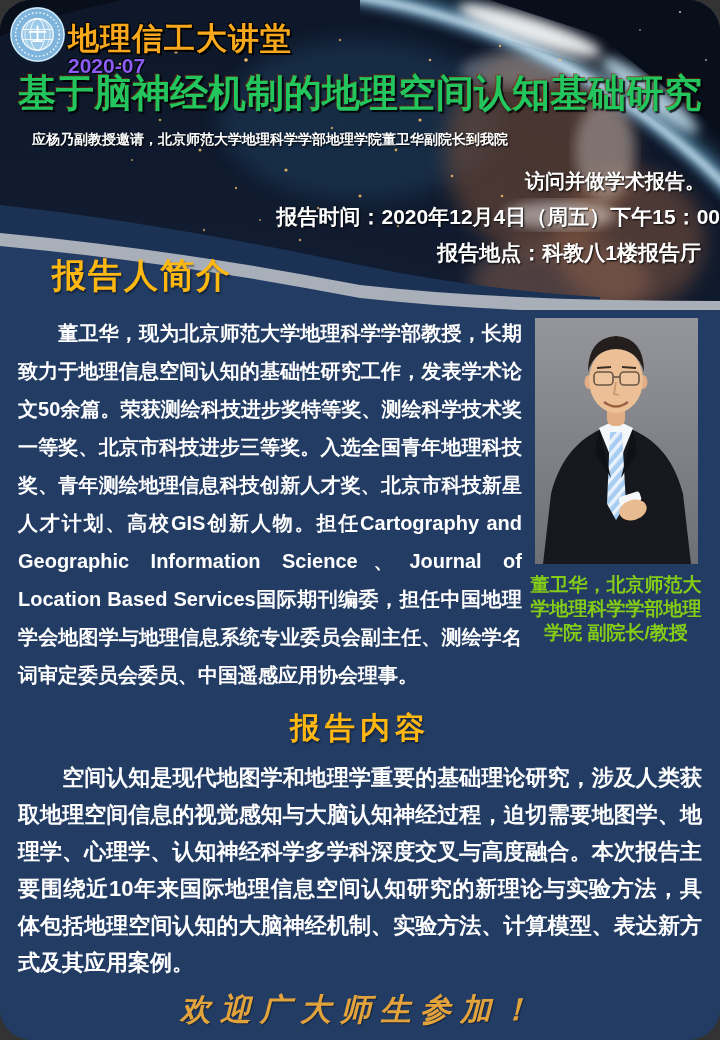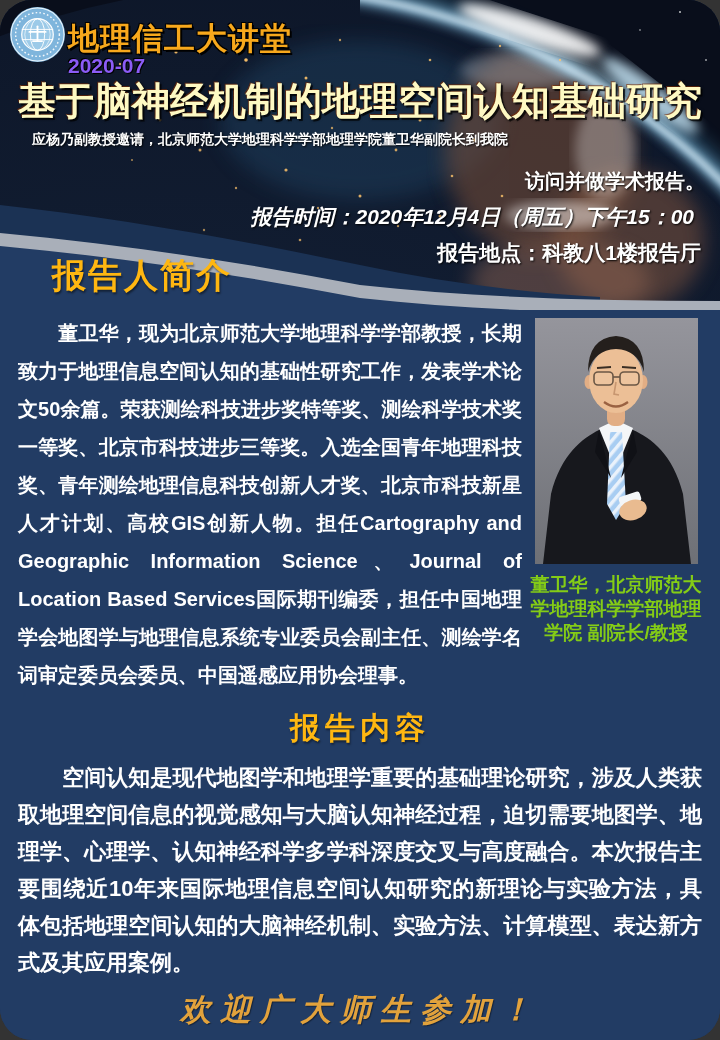--- a/index.html
+++ b/index.html
@@ -19,35 +19,35 @@
     position:absolute;top:18px;left:68px;
     font-size:31px;font-weight:900;color:#F7A81C;letter-spacing:1px;white-space:nowrap;
     text-shadow:2px 2px 0 #000,-1px -1px 0 #000,1px -1px 0 #000,-1px 1px 0 #000;
   }
   .issue{
     position:absolute;top:54px;left:68px;width:216px;text-align:left;
     font-size:21px;font-weight:800;color:#8b5cf6;
     text-shadow:1px 1px 0 #000,-1px -1px 0 #000;
   }
   .main-title{
-    position:absolute;top:76px;left:0;width:720px;text-align:center;white-space:nowrap;
-    font-size:38px;font-weight:900;color:#fef9c3;
+    position:absolute;top:68px;left:0;width:720px;text-align:center;white-space:nowrap;
+    font-size:38px;font-weight:900;color:#22c55e;
     text-shadow:2px 2px 0 rgba(0,0,0,.65),-1px -1px 0 rgba(130,45,0,.6),1px 1px 3px rgba(0,0,0,.8);
   }
   .invite1{
     position:absolute;top:131px;left:12px;width:700px;white-space:nowrap;
     font-size:14px;font-weight:800;text-shadow:1px 1px 2px rgba(0,0,0,.9);margin-left:20px;
   }
   .invite2{
     position:absolute;top:168px;right:15px;white-space:nowrap;
     font-size:20px;font-weight:800;text-shadow:1px 1px 2px rgba(0,0,0,.9);
   }
   .time-line{
-    position:absolute;top:203px;right:26px;white-space:nowrap;
-    font-size:21px;font-weight:800;text-shadow:1px 1px 2px rgba(0,0,0,.9);font-style:italic;
+    position:absolute;top:203px;right:0;white-space:nowrap;
+    font-size:21px;font-weight:800;text-shadow:1px 1px 2px rgba(0,0,0,.9);
   }
   .place-line{
     position:absolute;top:239px;right:19px;white-space:nowrap;
     font-size:21px;font-weight:800;text-shadow:1px 1px 2px rgba(0,0,0,.9);
   }
   .speaker-heading{
     position:absolute;top:253px;left:52px;z-index:5;white-space:nowrap;
     font-size:34px;font-weight:900;color:#FFB711;letter-spacing:2px;
     text-shadow:1px 2px 2px rgba(0,0,0,.45);
   }

